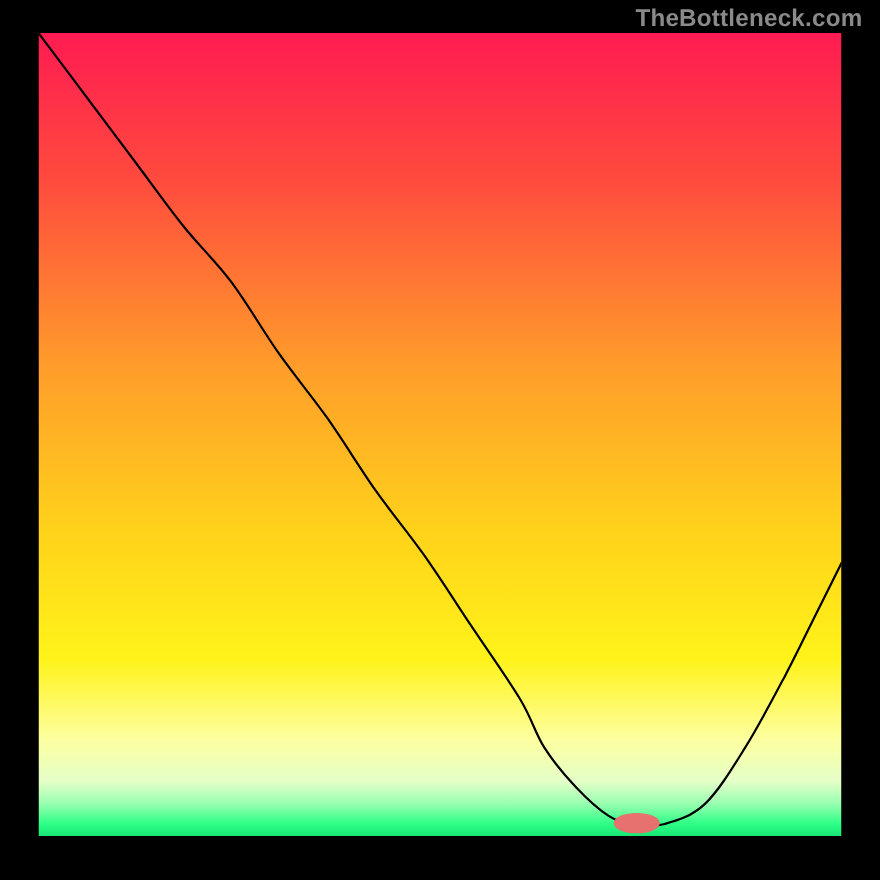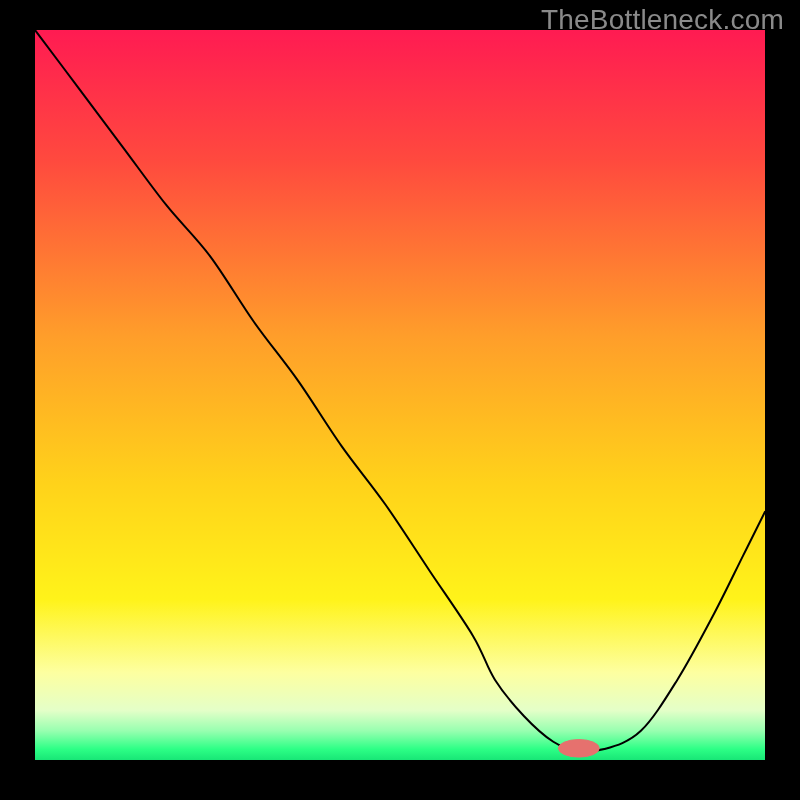--- a/index.html
+++ b/index.html
@@ -14,22 +14,22 @@
     position: relative;
     width: 800px;
     height: 800px;
     background: #000;
   }
   .watermark {
     position: absolute;
     top: 4px;
     right: 16px;
     font-family: Arial, Helvetica, sans-serif;
-    font-size: 28px;
-    font-weight: 400;
+    font-size: 22px;
+    font-weight: 700;
     color: #8a8a8a;
     letter-spacing: 0.2px;
     user-select: none;
   }
   svg {
     position: absolute;
     top: 0;
     left: 0;
   }
 </style>

